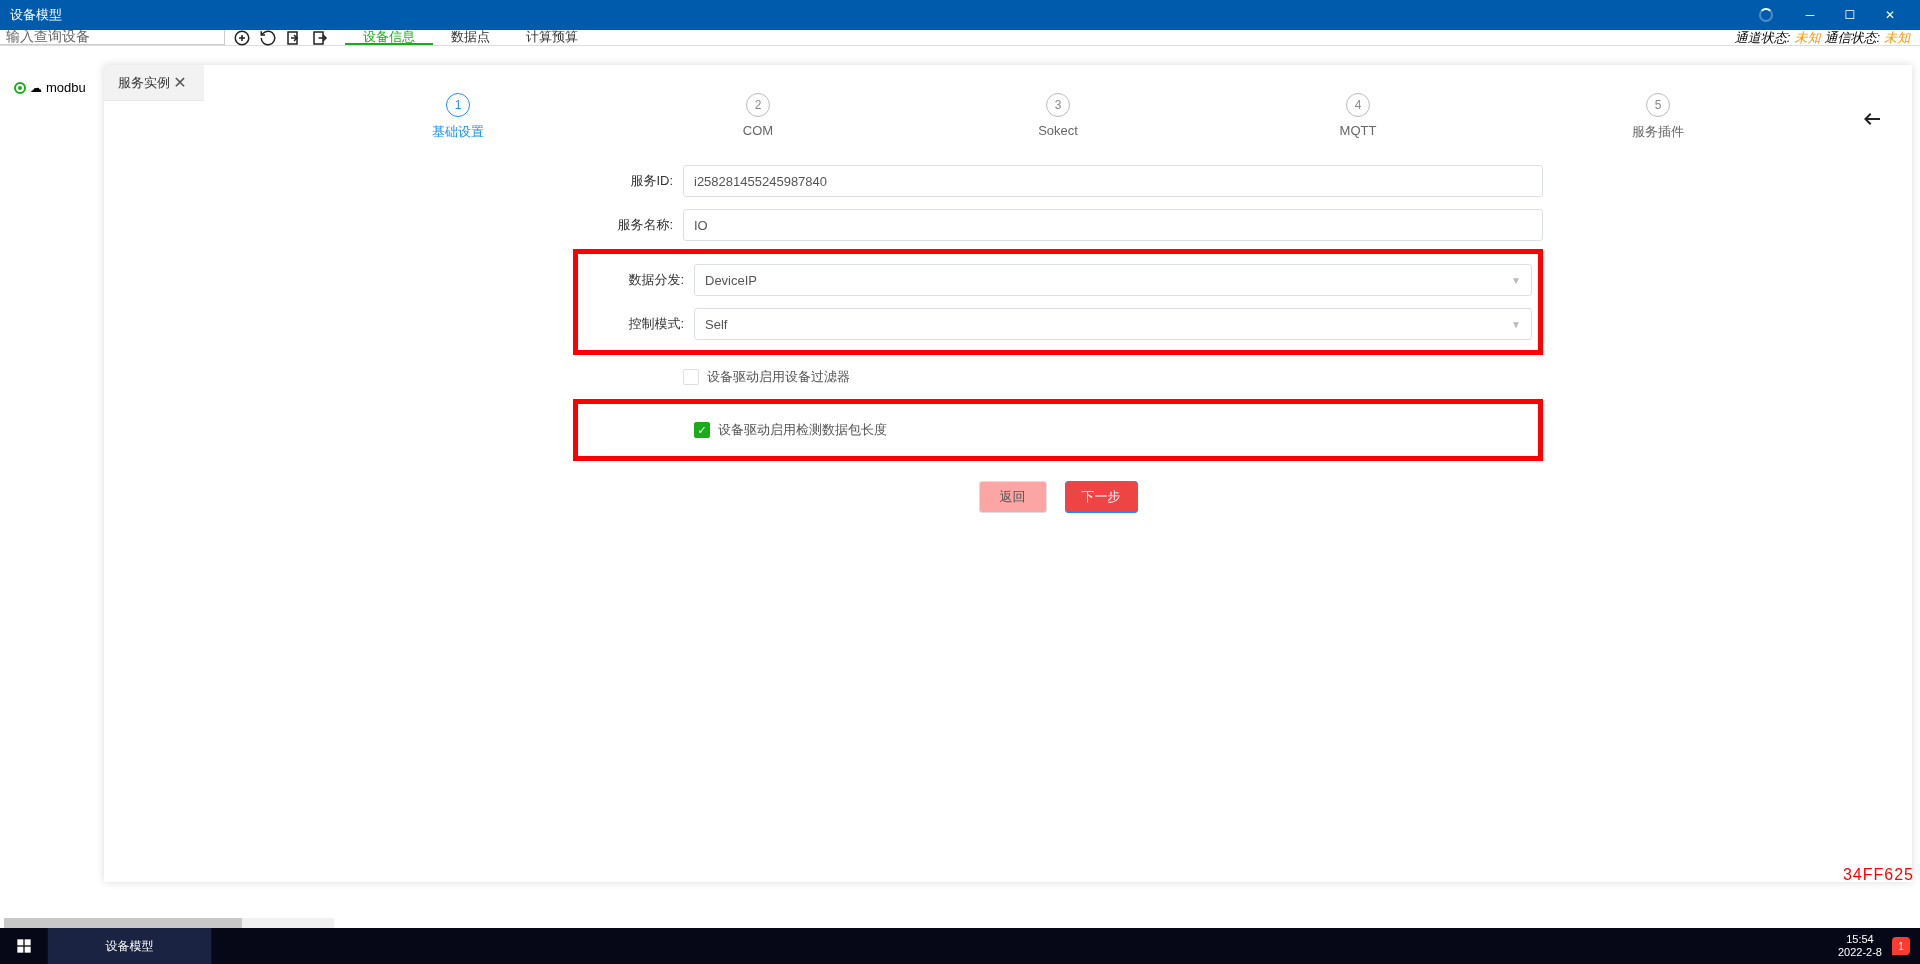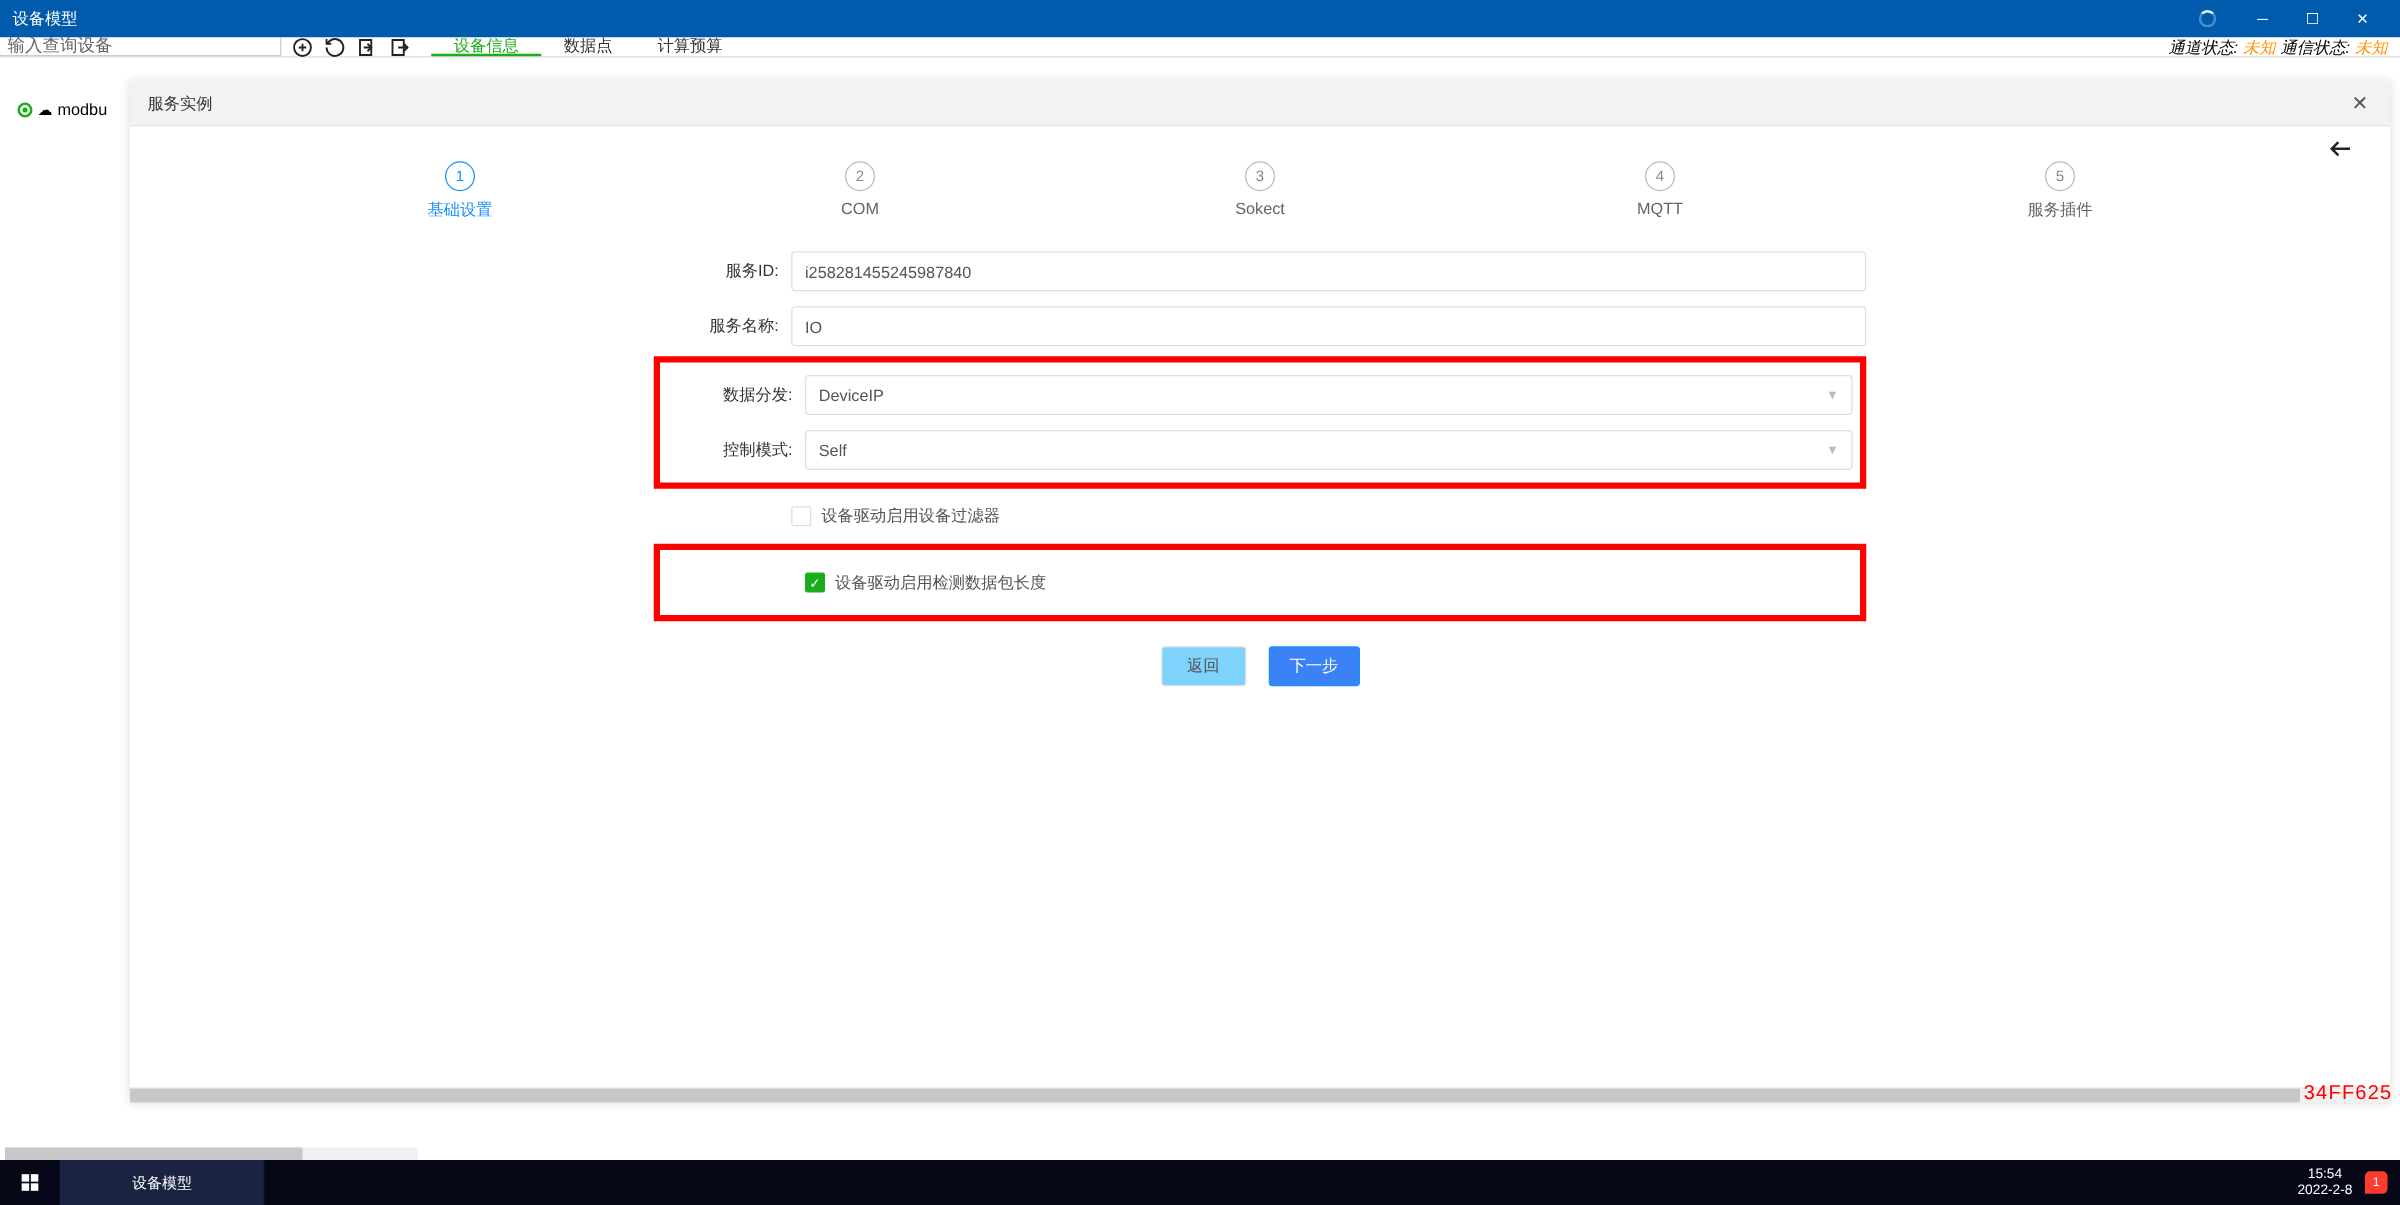--- a/index.html
+++ b/index.html
@@ -26,21 +26,21 @@
 
 
 .body-area { position: absolute; top: 62px; left: 0; right: 0; bottom: 24px; }
 .tree { position: absolute; left: 0; top: 16px; width: 100px; font-size: 13px; }
 .tree-item { display: flex; align-items: center; gap: 4px; padding: 2px 14px; }
 .tree-item .radio { width: 12px; height: 12px; border: 2px solid #1aad19; border-radius: 50%; position: relative; }
 .tree-item .radio::after { content: ''; width: 4px; height: 4px; background: #1aad19; border-radius: 50%; position: absolute; top: 2px; left: 2px; }
 .tree-item .cloud { font-size: 12px; }
 
 
-.dialog { position: absolute; left: 104px; top: 3px; right: 8px; bottom: 58px; background: #fff; box-shadow: 0 0 8px rgba(0,0,0,0.15); display: flex; flex-direction: column; }
+.dialog { position: absolute; left: 104px; top: 3px; right: 8px; bottom: 58px; background: #fff; box-shadow: 0 0 8px rgba(0,0,0,0.15); display: flex; flex-direction: row; }
 .dialog-header { height: 36px; background: #f2f2f2; border-bottom: 1px solid #e5e5e5; display: flex; align-items: center; padding: 0 14px; font-size: 13px; color: #333; }
 .dialog-close { margin-left: auto; width: 20px; height: 20px; display: flex; align-items: center; justify-content: center; cursor: pointer; font-size: 16px; color: #555; }
 .dialog-back { position: absolute; right: 28px; top: 42px; cursor: pointer; }
 .dialog-back svg { width: 24px; height: 24px; fill: #222; }
 
 .dialog-body { flex: 1; padding: 28px 56px 16px 56px; overflow: hidden; position: relative; }
 
 
 .steps { display: flex; align-items: flex-start; justify-content: space-between; margin-bottom: 18px; padding: 0 48px; }
 .step { flex: 1; text-align: center; position: relative; }
@@ -59,22 +59,22 @@
 .select .caret { color: #bbb; font-size: 10px; }
 
 .highlight-box { border: 5px solid #ff0000; padding: 4px 6px; margin: 2px 0px; }
 
 .checkbox-row { display: flex; align-items: center; height: 40px; padding-left: 110px; }
 .checkbox { width: 16px; height: 16px; border: 1px solid #dcdfe6; border-radius: 2px; margin-right: 8px; display: inline-flex; align-items: center; justify-content: center; }
 .checkbox.checked { background: #1aad19; border-color: #1aad19; color: #fff; font-size: 11px; }
 .checkbox-label { font-size: 13px; color: #555; }
 
 .buttons { display: flex; justify-content: center; gap: 18px; margin-top: 20px; }
-.btn { min-width: 68px; height: 32px; padding: 0 16px; border: 1px solid #dcdfe6; border-radius: 3px; background: #7dd3fc; font-size: 13px; color: #555; cursor: pointer; display: inline-flex; align-items: center; justify-content: center; }
-.btn.primary { background: #3b82f6; border-color: #1890ff; color: #fff; }
+.btn { min-width: 68px; height: 32px; padding: 0 16px; border: 1px solid #dcdfe6; border-radius: 3px; background: #fca5a5; font-size: 13px; color: #555; cursor: pointer; display: inline-flex; align-items: center; justify-content: center; }
+.btn.primary { background: #ef4444; border-color: #1890ff; color: #fff; }
 
 .dialog-scroll { height: 12px; background: #f0f0f0; border-top: 1px solid #e5e5e5; position: relative; }
 .dialog-scroll .thumb { position: absolute; left: 0; top: 0; height: 100%; width: 96%; background: #c8c8c8; }
 
 
 .watermark { position: absolute; right: 6px; bottom: 80px; color: #ff0000; font-size: 16px; letter-spacing: 1px; }
 
 
 .bottom-scroll { position: absolute; left: 4px; bottom: 8px; width: 330px; height: 14px; background: #f0f0f0; }
 .bottom-scroll .thumb { position: absolute; left: 0; top: 0; height: 100%; width: 72%; background: #c8c8c8; }

